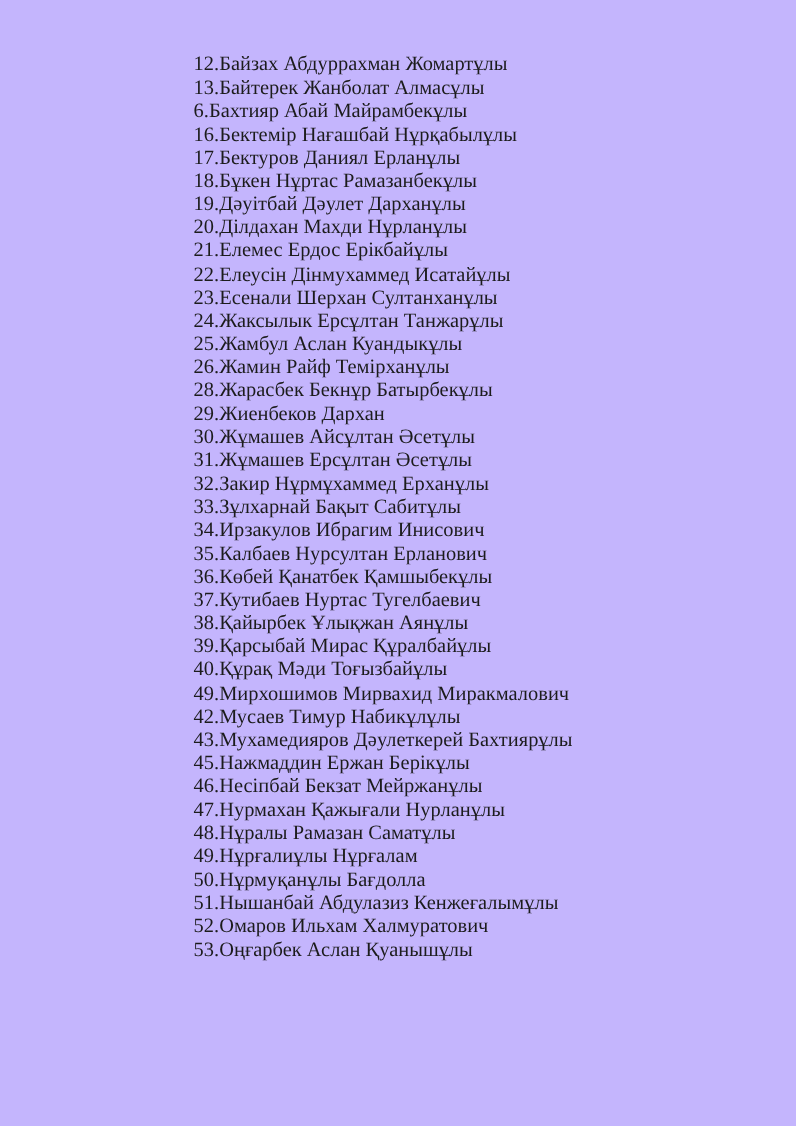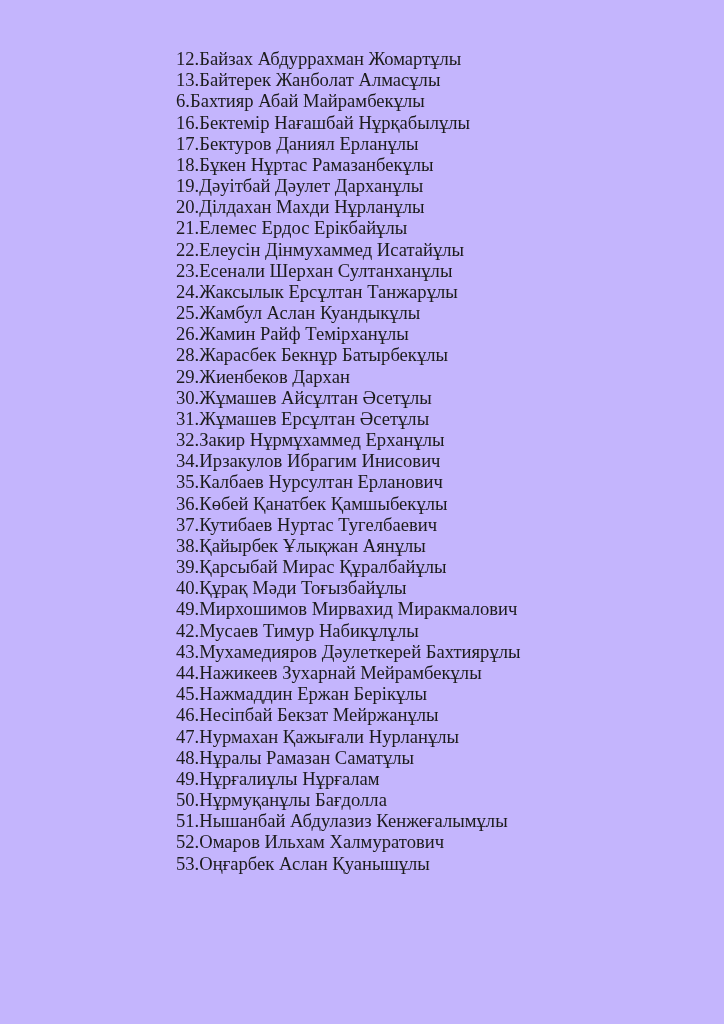--- a/index.html
+++ b/index.html
@@ -77,20 +77,21 @@
       <li class="name-row"><span class="num">28.</span><span class="person-name">Жарасбек Бекнұр Батырбекұлы</span></li>
 
       <li class="name-row"><span class="num">29.</span><span class="person-name">Жиенбеков Дархан</span></li>
 
       <li class="name-row"><span class="num">30.</span><span class="person-name">Жұмашев Айсұлтан Әсетұлы</span></li>
 
       <li class="name-row"><span class="num">31.</span><span class="person-name">Жұмашев Ерсұлтан Әсетұлы</span></li>
 
       <li class="name-row"><span class="num">32.</span><span class="person-name">Закир Нұрмұхаммед Ерханұлы</span></li>
 
+      <li class="name-row"><span class="num">33.</span><span class="person-name">Зұлхарнай Бақыт Сабитұлы</span></li>
 
       <li class="name-row"><span class="num">34.</span><span class="person-name">Ирзакулов Ибрагим Инисович</span></li>
 
       <li class="name-row"><span class="num">35.</span><span class="person-name">Калбаев Нурсултан Ерланович</span></li>
 
       <li class="name-row"><span class="num">36.</span><span class="person-name">Көбей Қанатбек Қамшыбекұлы</span></li>
 
       <li class="name-row"><span class="num">37.</span><span class="person-name">Кутибаев Нуртас Тугелбаевич</span></li>
 
       <li class="name-row"><span class="num">38.</span><span class="person-name">Қайырбек Ұлықжан Аянұлы</span></li>
@@ -98,21 +99,20 @@
       <li class="name-row"><span class="num">39.</span><span class="person-name">Қарсыбай Мирас Құралбайұлы</span></li>
 
       <li class="name-row"><span class="num">40.</span><span class="person-name">Құрақ Мәди Тоғызбайұлы</span></li>
 
       <li class="name-row"><span class="num">49.</span><span class="person-name">Мирхошимов Мирвахид Миракмалович</span></li>
 
       <li class="name-row"><span class="num">42.</span><span class="person-name">Мусаев Тимур Набикұлұлы</span></li>
 
       <li class="name-row"><span class="num">43.</span><span class="person-name">Мухамедияров Дәулеткерей Бахтиярұлы</span></li>
 
-      <li class="name-row"><span class="num">44.</span><span class="person-name">Нажикеев Зухарнай Мейрамбекұлы</span></li>
 
       <li class="name-row"><span class="num">45.</span><span class="person-name">Нажмаддин Ержан Берікұлы</span></li>
 
       <li class="name-row"><span class="num">46.</span><span class="person-name">Несіпбай Бекзат Мейржанұлы</span></li>
 
       <li class="name-row"><span class="num">47.</span><span class="person-name">Нурмахан Қажығали Нурланұлы</span></li>
 
       <li class="name-row"><span class="num">48.</span><span class="person-name">Нұралы Рамазан Саматұлы</span></li>
 
       <li class="name-row"><span class="num">49.</span><span class="person-name">Нұрғалиұлы Нұрғалам</span></li>

